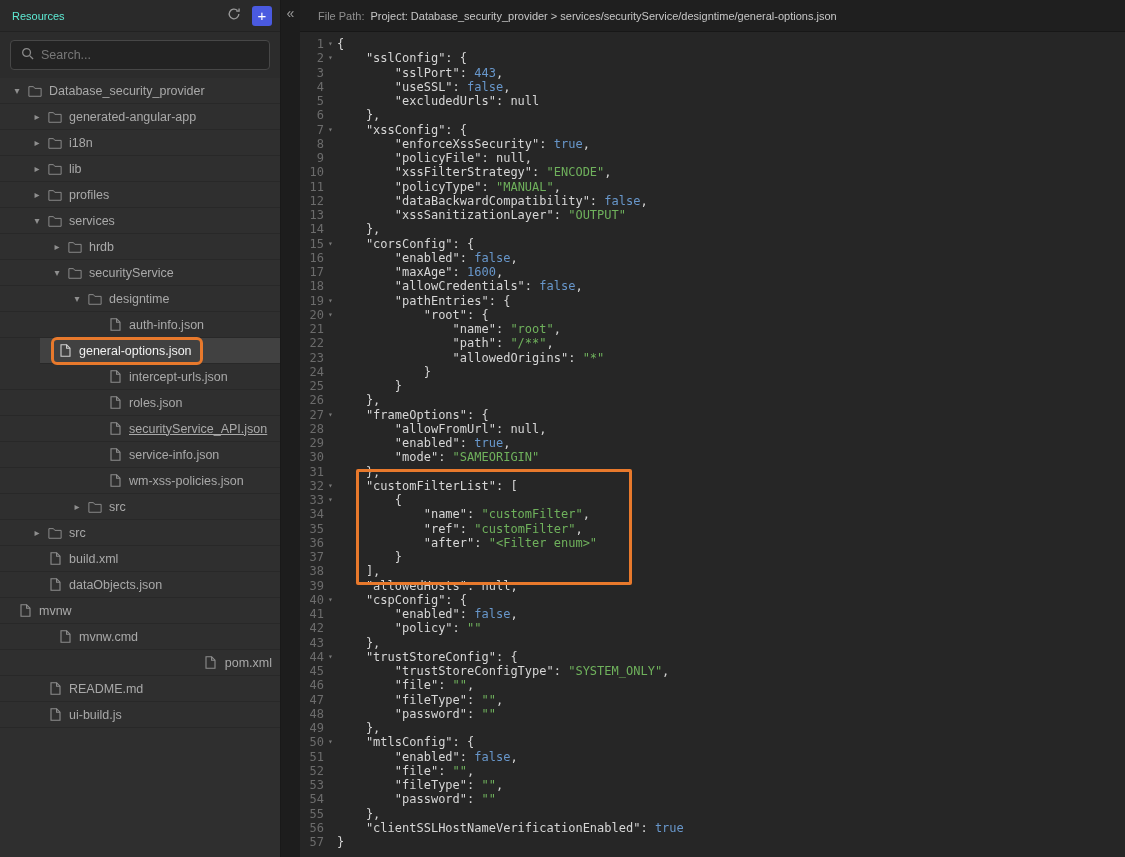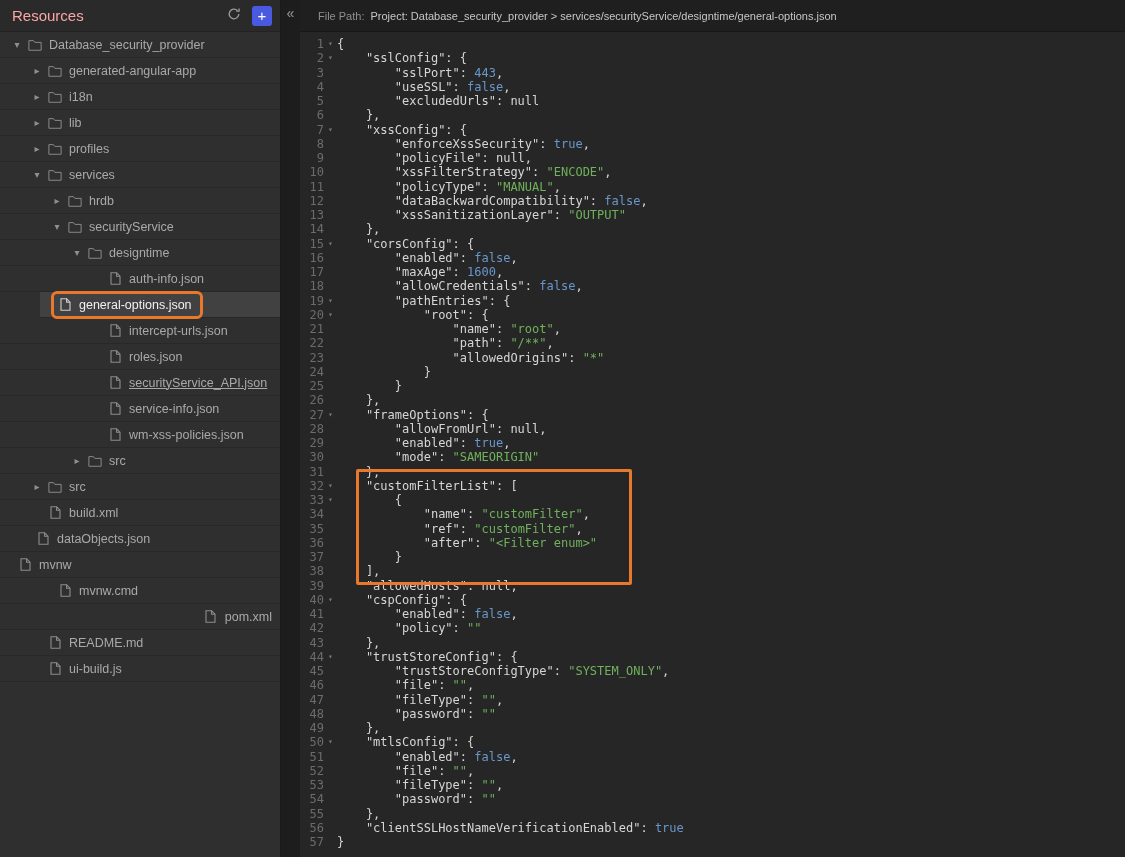--- a/index.html
+++ b/index.html
@@ -5,21 +5,21 @@
   * { margin:0; padding:0; box-sizing:border-box; }
   html,body { width:1125px; height:857px; overflow:hidden; background:#262626;
               font-family:"Liberation Sans", sans-serif; }
   .app { display:flex; width:100%; height:100%; }
 
   
   .sidebar { width:281px; flex:none; background:#2f2f2f; display:flex; flex-direction:column;
              border-right:1px solid #191919; }
   .sb-header { height:32px; flex:none; display:flex; align-items:center; justify-content:space-between;
                padding:0 8px 0 12px; background:#2a2a2a; border-bottom:1px solid #222; }
-  .sb-title { color:#fca5a5; font-size:15px; }
+  .sb-title { color:#5eead4; font-size:11px; }
   .sb-tools { display:flex; align-items:center; gap:8px; }
   .icon-btn { width:20px; height:20px; background:none; border:none; cursor:pointer;
               display:flex; align-items:center; justify-content:center; }
   .add-btn { width:20px; height:20px; border:none; border-radius:3px;
              background:var(--add-button,#4a5ae0); color:#fff; font-size:15px; line-height:18px;
              cursor:pointer; text-align:center; }
   .sb-search { height:46px; flex:none; display:flex; align-items:center; padding:8px 10px; background:#2c2c2c; }
   .search-box { flex:1; display:flex; align-items:center; gap:7px; background:#232323;
                 border:1px solid #474747; border-radius:4px; height:30px; padding:0 10px; }
   .search-box input { flex:1; background:none; border:none; outline:none; color:#cfcfcf;
@@ -71,20 +71,29 @@
       <span class="sb-tools">
         <button class="icon-btn">
           <span><svg width="14" height="14" viewBox="0 0 16 16">
                 <path d="M13.5 8a5.5 5.5 0 1 1-1.6-3.9" fill="none" stroke="#9a9a9a" stroke-width="1.5"></path>
                 <path d="M13.8 1.6v3.2h-3.2" fill="none" stroke="#9a9a9a" stroke-width="1.5"></path>
               </svg></span>
         </button>
         <button class="add-btn">+</button>
       </span>
     </div>
+    <div class="sb-search">
+      <div class="search-box">
+        <span><svg width="13" height="13" viewBox="0 0 14 14">
+              <circle cx="6" cy="6" r="4.2" fill="none" stroke="#8a8a8a" stroke-width="1.4"></circle>
+              <line x1="9.3" y1="9.3" x2="13" y2="13" stroke="#8a8a8a" stroke-width="1.4"></line>
+            </svg></span>
+        <input type="text" placeholder="Search..." style="">
+      </div>
+    </div>
     <div class="tree">
         <div class="tree-row" style="padding-left: 10px;">
           <span class="arrow">▾</span>
           <span class="annot-wrap">
             <span class="tree-icon">
               <svg width="14" height="12" viewBox="0 0 16 13">
                 <path d="M1 1.5h5.2l1.6 2H15v9H1z" fill="none" stroke="currentColor" stroke-width="1.1"></path>
               </svg>
             </span>
             <span class="tree-label">Database_security_provider</span>
@@ -289,21 +298,21 @@
           <span class="annot-wrap">
             <span class="tree-icon">
               <svg width="11" height="13" viewBox="0 0 11 13">
                 <path d="M1 .8h5.6L10 4.2v8H1z" fill="none" stroke="currentColor" stroke-width="1.1"></path>
                 <path d="M6.6 .8v3.4H10" fill="none" stroke="currentColor" stroke-width="1.1"></path>
               </svg>
             </span>
             <span class="tree-label">build.xml</span>
           </span>
         </div>
-        <div class="tree-row" style="padding-left: 18px;">
+        <div class="tree-row" style="padding-left: 30px;">
           <span class="arrow"></span>
           <span class="annot-wrap">
             <span class="tree-icon">
               <svg width="11" height="13" viewBox="0 0 11 13">
                 <path d="M1 .8h5.6L10 4.2v8H1z" fill="none" stroke="currentColor" stroke-width="1.1"></path>
                 <path d="M6.6 .8v3.4H10" fill="none" stroke="currentColor" stroke-width="1.1"></path>
               </svg>
             </span>
             <span class="tree-label">dataObjects.json</span>
           </span>

